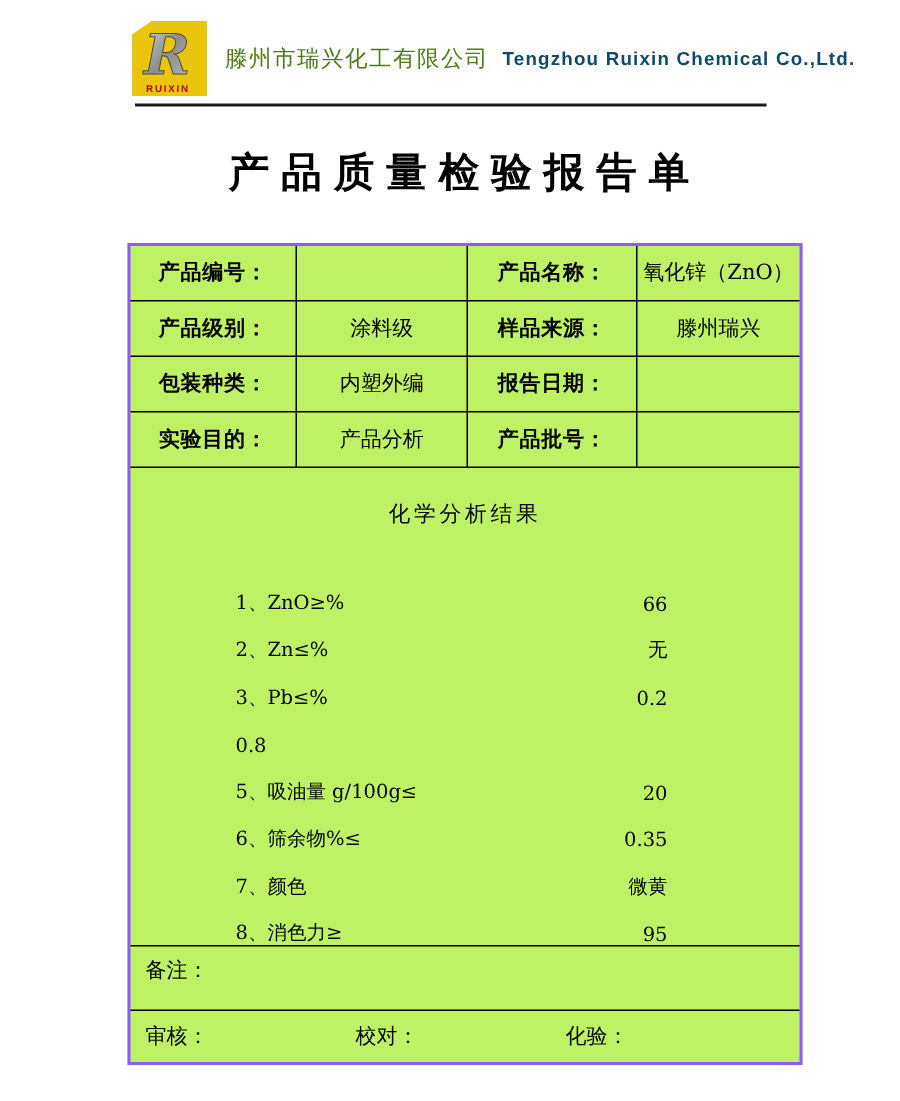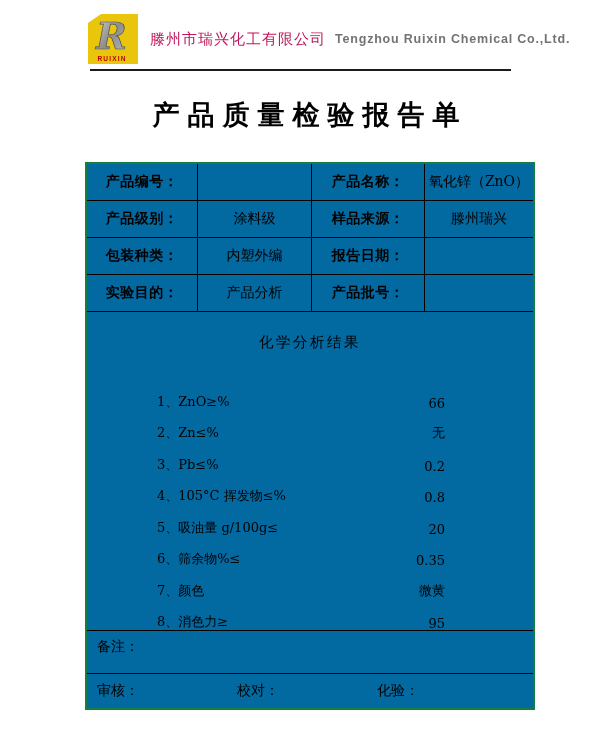--- a/index.html
+++ b/index.html
@@ -6,38 +6,38 @@
   .page {
     position:relative; width:600px; height:734px; background:#ffffff;
     color:#000; font-family:"Liberation Sans", sans-serif; overflow:hidden;
   }
 
   
   .header { position:absolute; left:88px; top:13px; height:52px; display:flex; align-items:center; }
   .logo { width:50px; height:50px; flex:0 0 50px; }
   .company-cn {
     margin-left:12px; font-family:"DejaVu Serif", serif;
-    font-size:15px; color:#be185d; letter-spacing:1px; white-space:nowrap;
+    font-size:15px; color:#4d7c0f; letter-spacing:1px; white-space:nowrap;
   }
   .company-en {
     margin-left:9px; font-family:"Liberation Sans", sans-serif; font-weight:bold;
-    font-size:12.5px; letter-spacing:0.8px; color:#737373; white-space:nowrap;
+    font-size:12.5px; letter-spacing:0.8px; color:#0c4a6e; white-space:nowrap;
   }
   .header-divider { position:absolute; left:90px; top:69px; width:421px; height:2px; background:#1c1c1c; }
 
   
   .title {
     position:absolute; left:85px; top:97px; width:450px; text-align:center;
     font-size:27px; font-weight:bold; letter-spacing:8px; white-space:nowrap;
   }
 
   
   .report-table {
     position:absolute; left:85px; top:162px; width:450px; height:548px;
-    border:2px solid #15803d; box-sizing:border-box; background:#0369a1;
+    border:2px solid #8b5cf6; box-sizing:border-box; background:#bef264;
     display:flex; flex-direction:column;
   }
 
   .info-grid { display:grid; grid-template-columns:111px 114px 113px 1fr; grid-auto-rows:37px; }
   .cell {
     box-sizing:border-box; border-right:1px solid #000; border-bottom:1px solid #000;
     display:flex; align-items:center; justify-content:center;
     font-size:14px; white-space:nowrap; overflow:hidden;
   }
   .cell:nth-child(4n) { border-right:none; }
@@ -133,21 +133,20 @@
         </div>
         <div class="analysis-item">
           <span>2、Zn≤%</span>
           <span class="val">无</span>
         </div>
         <div class="analysis-item">
           <span>3、Pb≤%</span>
           <span class="val">0.2</span>
         </div>
         <div class="analysis-item">
-          <span>4、105°C 挥发物≤%</span>
           <span class="val">0.8</span>
         </div>
         <div class="analysis-item">
           <span>5、吸油量 g/100g≤</span>
           <span class="val">20</span>
         </div>
         <div class="analysis-item">
           <span>6、筛余物%≤</span>
           <span class="val">0.35</span>
         </div>

